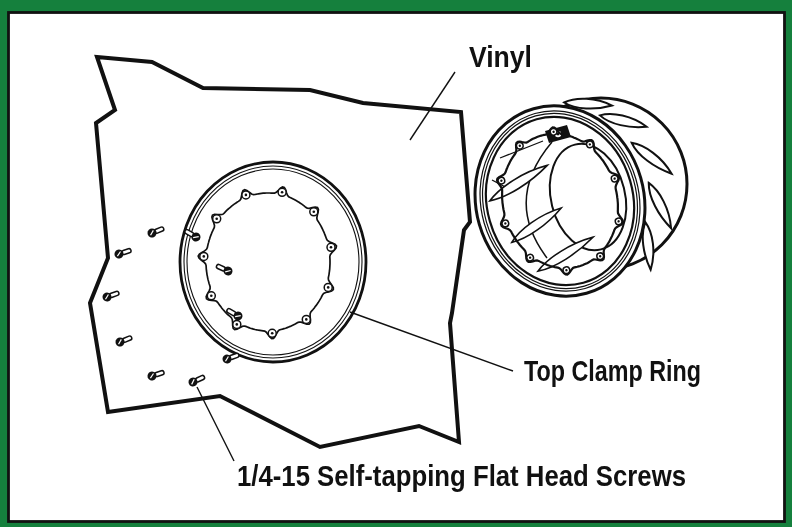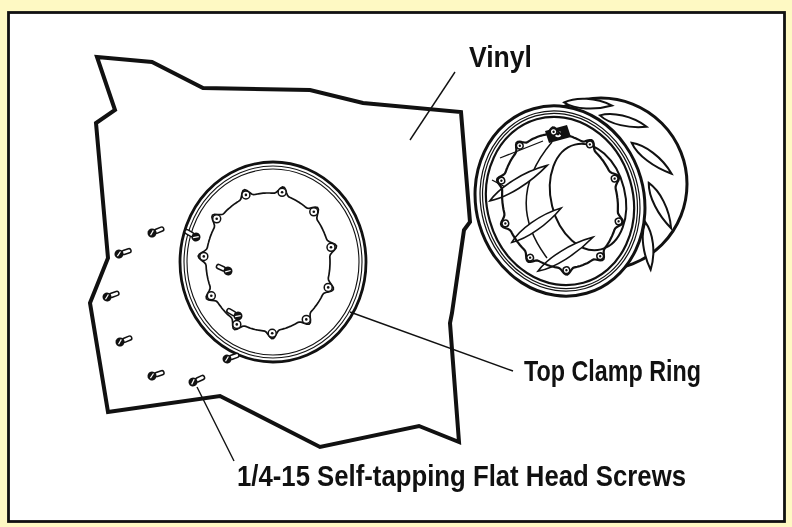--- a/index.html
+++ b/index.html
@@ -1,16 +1,16 @@
 <!DOCTYPE html>
 <html><head>
 <meta charset="utf-8">
 <style>
   html,body{margin:0;padding:0;background:#ffffff;}
-  .page{position:relative;width:792px;height:527px;background:#fef9c3;overflow:hidden;
+  .page{position:relative;width:792px;height:527px;background:#15803d;overflow:hidden;
         font-family:"Liberation Sans","DejaVu Sans",sans-serif;}
   svg{display:block}
   text{font-family:"Liberation Sans","DejaVu Sans",sans-serif;font-weight:bold;fill:#111;}
 </style>
 </head>
 <body>
 
 <div class="page">
 <svg id="fig" width="792" height="527" viewBox="0 0 792 527" xmlns="http://www.w3.org/2000/svg">
 

